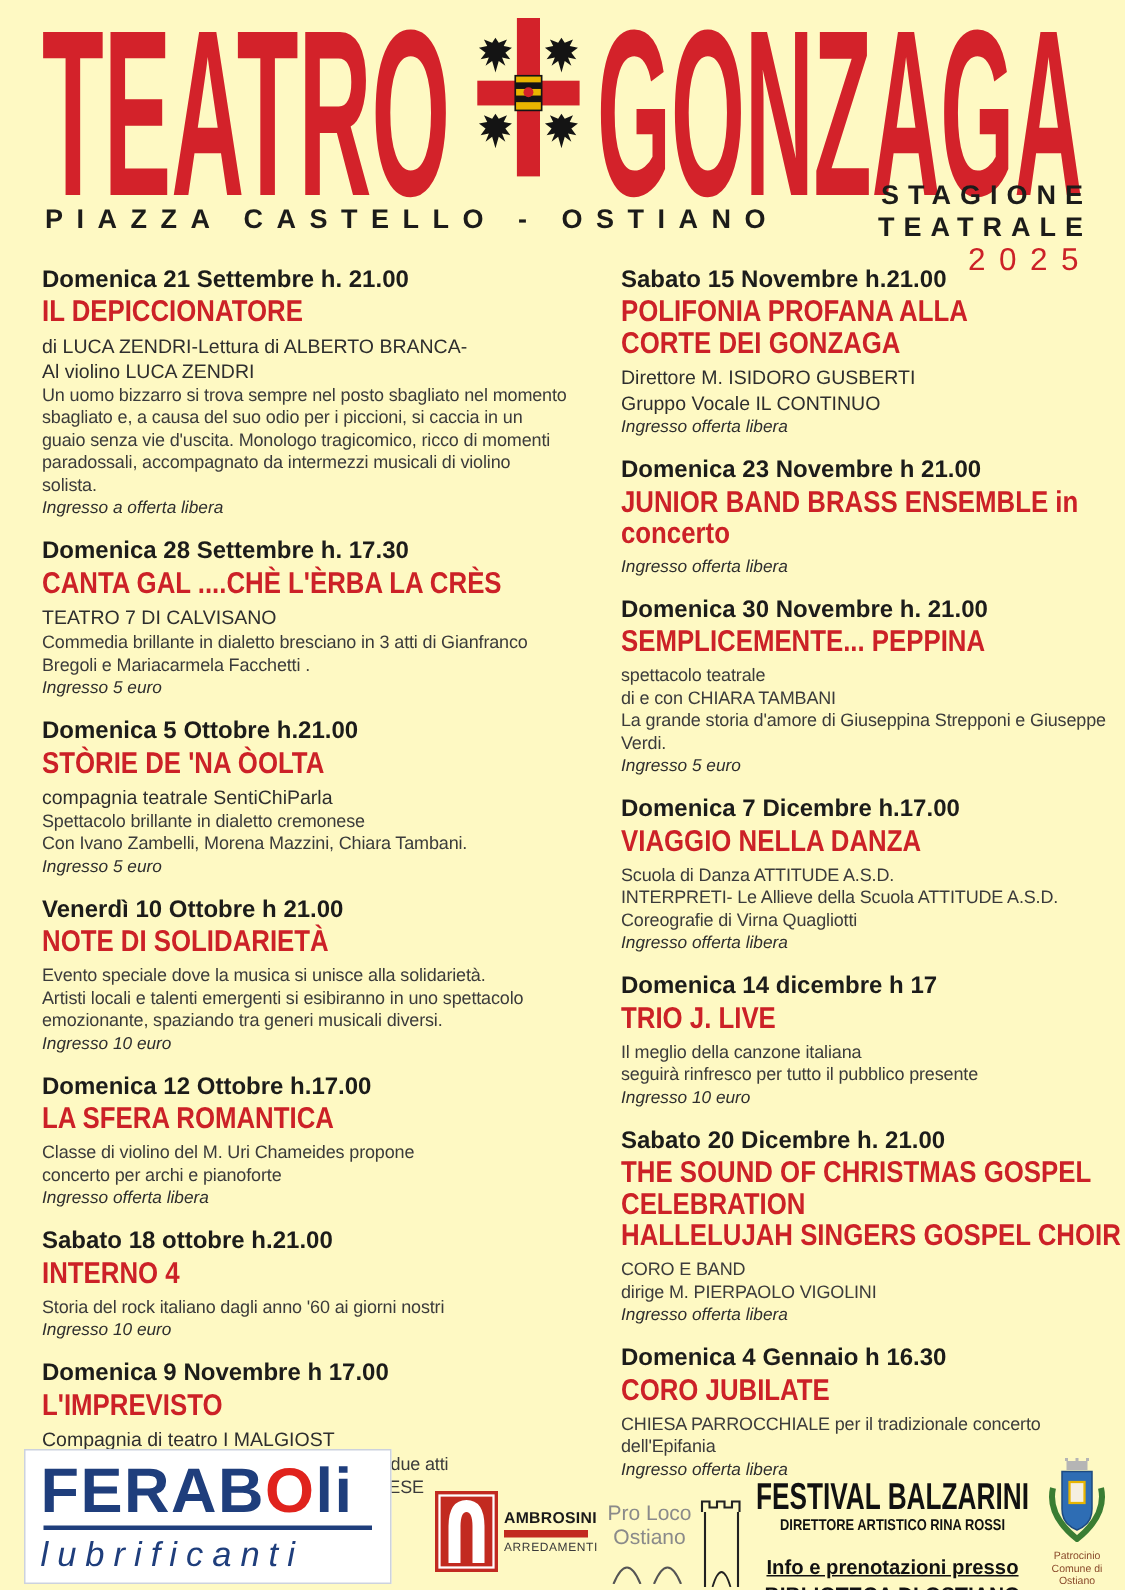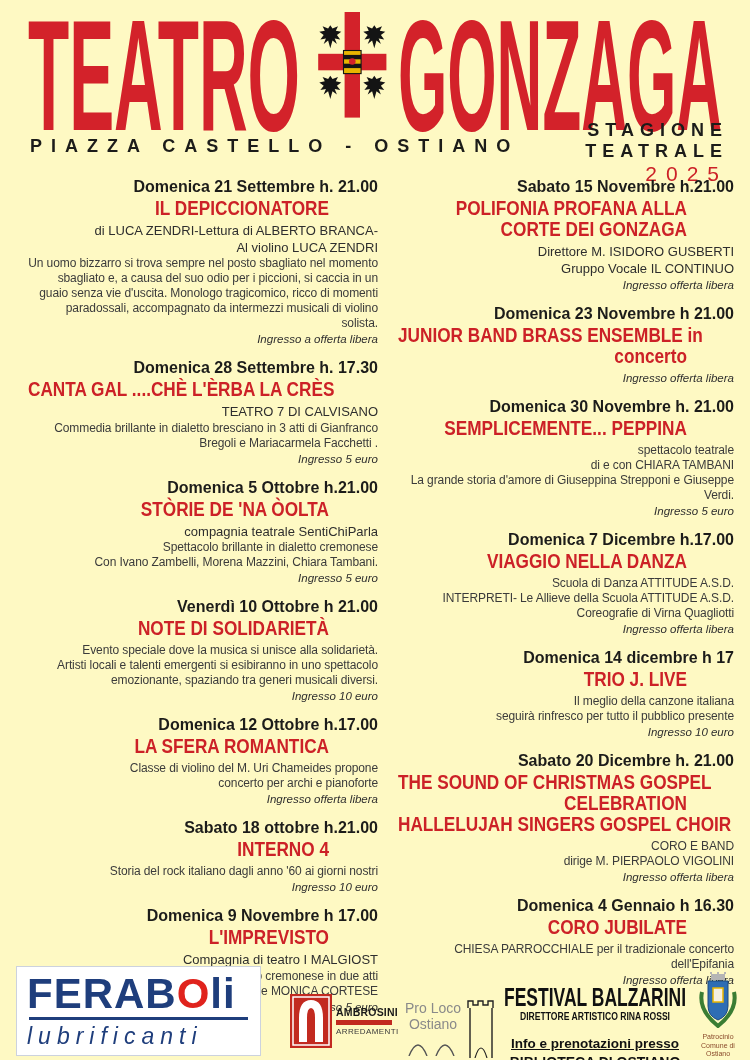--- a/index.html
+++ b/index.html
@@ -15,23 +15,23 @@
   
   .masthead{position:absolute;left:0;top:0;width:750px;height:138px;}
   .venue{
     position:absolute;left:30px;top:136px;
     font-size:18px;font-weight:bold;letter-spacing:9px;color:var(--ink);white-space:pre;
   }
   .season{position:absolute;right:22px;top:120px;text-align:right;line-height:21px;}
   .season .s-line{font-size:18px;font-weight:bold;letter-spacing:6px;color:var(--ink);}
   .season .s-year{font-size:21px;font-weight:normal;letter-spacing:9px;color:var(--red);margin-top:1px;}
   
-  .col{position:absolute;top:178px;text-align:right;}
+  .col{position:absolute;top:178px;}
   .col-left{left:28px;width:350px;}
-  .col-right{left:398px;width:336px;}
+  .col-right{left:414px;width:336px;}
   .event{margin:0 0 13px 0;}
   .event-date{margin:0 0 2px 0;font-size:16px;line-height:18px;font-weight:bold;color:var(--ink);}
   .event-title{
     margin:0 0 4px 0;font-size:20px;line-height:21px;font-weight:bold;color:var(--red);
     white-space:pre;transform:scaleX(0.86);transform-origin:0 50%;
   }
   .event-cast{margin:0;font-size:13px;line-height:16.5px;color:#2e2e2e;}
   .event-desc{margin:0;font-size:12px;line-height:15px;letter-spacing:-0.1px;color:var(--body);}
   .event-ingresso{margin:1px 0 0 0;font-size:11.5px;line-height:14px;font-style:italic;color:#2e2e2e;}
   

